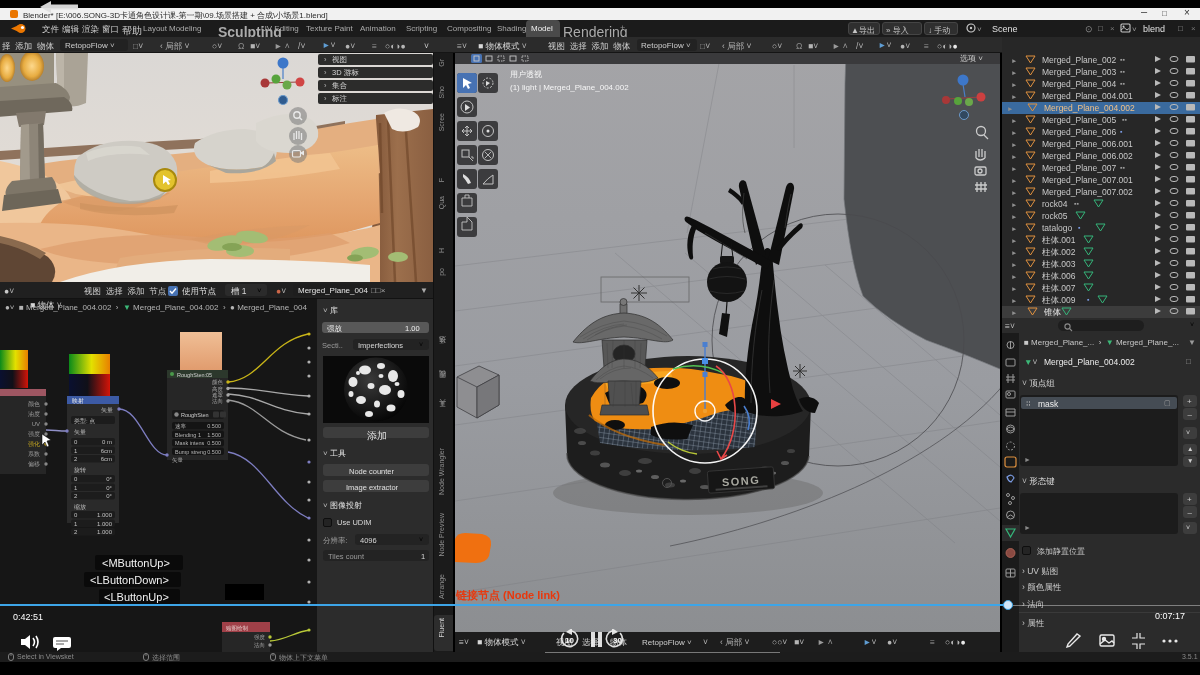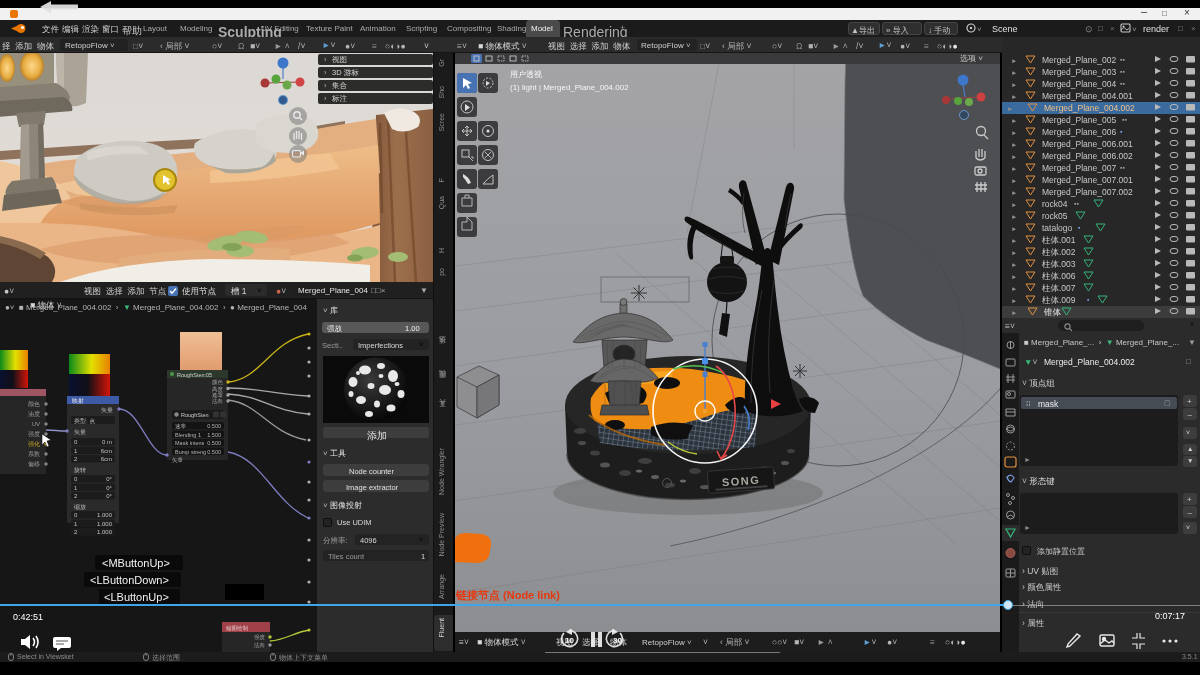--- a/index.html
+++ b/index.html
@@ -7,40 +7,41 @@
 .abs{position:absolute;}
 .t{position:absolute;white-space:nowrap;}
 .dd{color:#b9b9b9;}
 .vtxt{position:absolute;writing-mode:vertical-rl;transform:rotate(180deg);color:#8f8f8f;font-size:7px;white-space:nowrap;}
 </style></head>
 <body>
 <div id="frame">
 
 <div class="abs" style="left:0px;top:8px;width:1200px;height:12px;background:#f1f1f1;"></div>
 <div class="abs" style="left:10px;top:10px;width:8px;height:8px;background:#ea7600;border-radius:2px;"></div>
+<div class="t" style="left:23px;top:10px;font-size:8px;color:#2a2a2a;">Blender* [E:\006.SONG-3D卡通角色设计课-第一期\09.场景搭建 + 合成\小场景1.blend]</div>
 <div class="t" style="left:1141px;top:5px;font-size:11px;color:#333;">–</div>
 <div class="t" style="left:1162px;top:9px;font-size:8px;color:#333;">□</div>
 <div class="t" style="left:1184px;top:7px;font-size:10px;color:#333;">×</div>
 <svg class="abs" style="left:38px;top:0px;" width="42" height="15" viewBox="0 0 42 15">
       <path d="M2 7 L13 1 L13 4.5 L40 4.5 L40 9.5 L13 9.5 L13 13 Z" fill="#dedede" opacity="0.95"></path>
     </svg>
 
 <div class="abs" style="left:0px;top:20px;width:1200px;height:17px;background:#1b1b1b;"></div>
 <svg class="abs" style="left:11px;top:23px;" width="16" height="11" viewBox="0 0 16 11">
       <circle cx="10" cy="5.5" r="4.5" fill="#ea7600"></circle>
       <circle cx="11.5" cy="4.5" r="1.6" fill="#fff"></circle>
       <path d="M0 5.5 L8 2 L8 9 Z" fill="#ea7600"></path>
     </svg>
 <div class="t" style="left:42px;top:24px;font-size:8.5px;color:#cfcfcf;">文件</div>
 <div class="t" style="left:62px;top:24px;font-size:8.5px;color:#cfcfcf;">编辑</div>
 <div class="t" style="left:82px;top:24px;font-size:8.5px;color:#cfcfcf;">渲染</div>
 <div class="t" style="left:102px;top:24px;font-size:8.5px;color:#cfcfcf;">窗口</div>
 <div class="t" style="left:122px;top:24px;font-size:10px;color:#cfcfcf;">帮助</div>
 <div class="t" style="left:143px;top:24px;font-size:8px;color:#ababab;">Layout</div>
-<div class="t" style="left:180px;top:24px;font-size:8px;color:#ababab;">Modeling</div>
+<div class="t" style="left:169px;top:24px;font-size:8px;color:#ababab;">Modeling</div>
 <div class="t" style="left:218px;top:24px;font-size:14px;color:#ababab;font-weight:bold;">Sculpting</div>
 <div class="t" style="left:261px;top:24px;font-size:8px;color:#ababab;">UV Editing</div>
 <div class="t" style="left:306px;top:24px;font-size:8px;color:#ababab;">Texture Paint</div>
 <div class="t" style="left:360px;top:24px;font-size:8px;color:#ababab;">Animation</div>
 <div class="t" style="left:406px;top:24px;font-size:8px;color:#ababab;">Scripting</div>
 <div class="t" style="left:447px;top:24px;font-size:8px;color:#ababab;">Compositing</div>
 <div class="t" style="left:497px;top:24px;font-size:8px;color:#ababab;">Shading</div>
 <div class="abs" style="left:526px;top:20px;width:34px;height:17px;background:#4a4a4a;border-radius:4px 4px 0 0;"></div>
 <div class="t" style="left:531px;top:24px;font-size:8px;color:#f0f0f0;">Model</div>
 <div class="t" style="left:563px;top:24px;font-size:14px;color:#ababab;">Rendering</div>
@@ -59,21 +60,21 @@
 <div class="t" style="left:992px;top:24px;font-size:9px;color:#e0e0e0;">Scene</div>
 <div class="t" style="left:1085px;top:24px;font-size:9px;color:#8a8a8a;">⊙</div>
 <div class="t" style="left:1098px;top:24px;font-size:8px;color:#9a9a9a;">□</div>
 <div class="t" style="left:1110px;top:24px;font-size:8px;color:#777;">×</div>
 <svg class="abs" style="left:1120px;top:23px;" width="18" height="11" viewBox="0 0 18 11">
       <rect x="1" y="1" width="9" height="8" rx="1" fill="none" stroke="#c9c9c9" stroke-width="1.1"></rect>
       <circle cx="3.5" cy="3.5" r="1" fill="#c9c9c9"></circle>
       <path d="M1 7 L4 4.5 L7 7 L9 5.5" stroke="#c9c9c9" stroke-width="0.9" fill="none"></path>
       <text x="12" y="9" font-size="8" fill="#9a9a9a" font-family="Liberation Sans">˅</text>
     </svg>
-<div class="t" style="left:1143px;top:24px;font-size:9px;color:#e0e0e0;">render</div>
+<div class="t" style="left:1143px;top:24px;font-size:9px;color:#e0e0e0;">blend</div>
 <div class="t" style="left:1178px;top:24px;font-size:8px;color:#9a9a9a;">□</div>
 <div class="t" style="left:1191px;top:24px;font-size:8px;color:#777;">×</div>
 
 <div class="abs" style="left:0px;top:37px;width:1200px;height:16px;background:#2b2b2b;border-bottom:1px solid #151515;"></div>
 <div id="row2" style="position:absolute;left:0;top:37px;width:1200px;height:16px;font-size:8.5px;color:#cfcfcf;">
  <div class="t" style="left:2px;top:4px;">择&nbsp;&nbsp;添加&nbsp;&nbsp;物体</div>
  <div class="abs" style="left:60px;top:2px;width:68px;height:12px;background:#222;border-radius:3px;"></div>
  <div class="t" style="left:65px;top:4px;font-size:8px;">RetopoFlow <span class="dd">˅</span></div>
  <div class="t" style="left:133px;top:4px;color:#9a9a9a;">□<span class="dd">˅</span></div>
  <div class="t" style="left:160px;top:4px;color:#b5b5b5;">‹ 局部 <span class="dd">˅</span></div>

